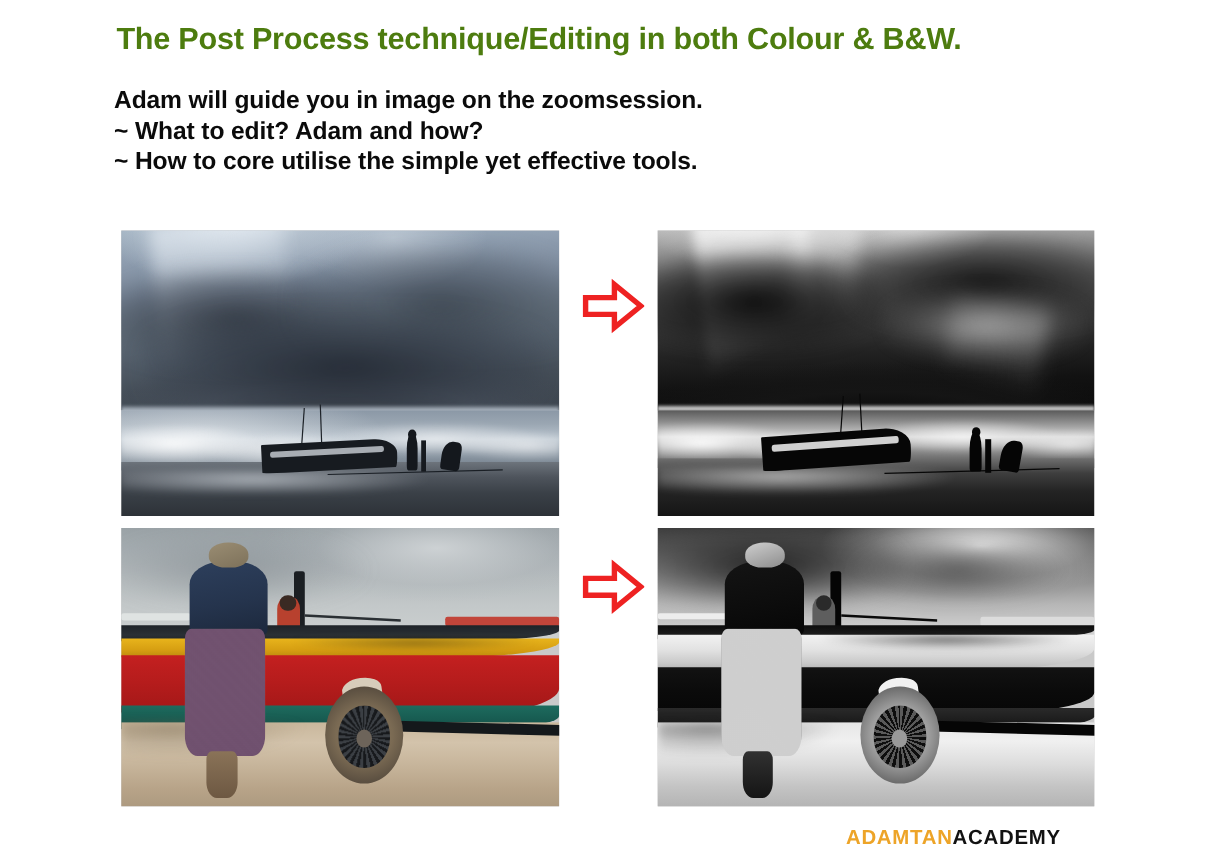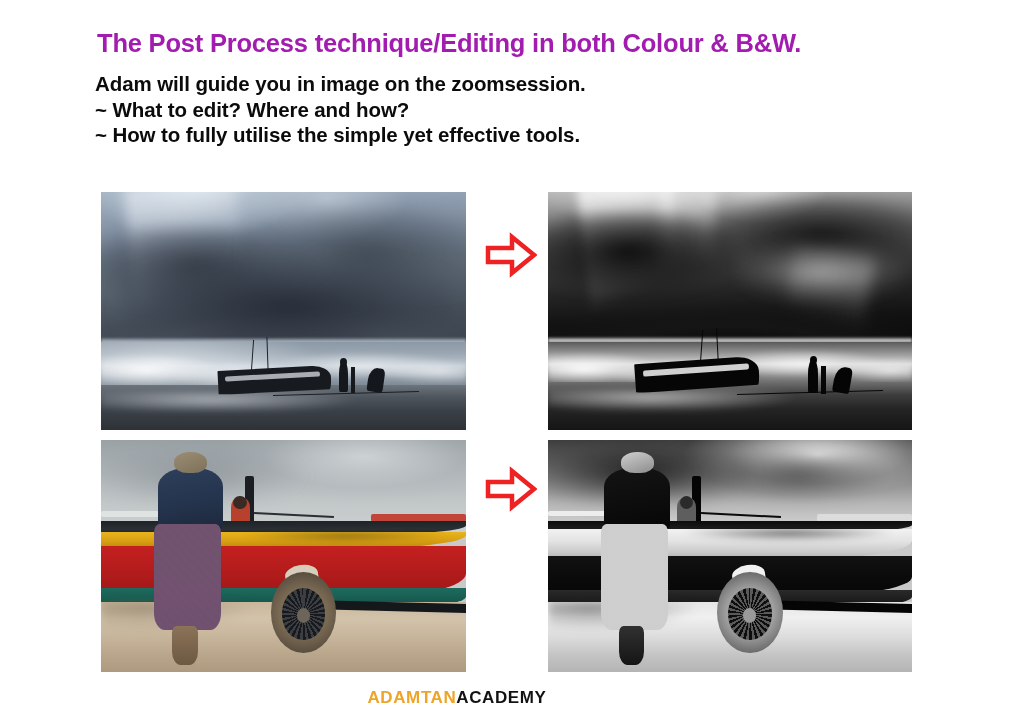--- a/index.html
+++ b/index.html
@@ -9,24 +9,23 @@
     background:#ffffff;
     font-family:"Liberation Sans","DejaVu Sans",sans-serif;
     overflow:hidden;
     position:relative;
   }
   .slide{position:relative;width:1024px;height:720px;background:#fff;}
 
   
   .title{
     position:absolute;left:97px;top:19px;
-    font-size:25.5px;font-weight:bold;color:#a21caf;
+    font-size:25.5px;font-weight:bold;color:#4d7c0f;
     letter-spacing:-0.2px;white-space:nowrap;
     line-height:1.1;
-    margin-top:10px;
   }
   .body-block{
     position:absolute;left:95px;top:71px;
     font-size:20.5px;font-weight:bold;color:#0b0b0b;
     line-height:25.5px;letter-spacing:-0.1px;
   }
   .body-line{white-space:nowrap;}
 
   
   .photo{
@@ -395,39 +394,38 @@
   .br-wshell{position:absolute;left:50.5%;top:54%;width:9%;height:8%;background:#f1f1f1;border-radius:50% 50% 18% 18%;transform:rotate(-8deg);}
 
   
   .arrow{position:absolute;width:52px;height:46px;}
   .arrow-1{left:485px;top:232px;}
   .arrow-2{left:485px;top:466px;}
 
   
   .footer-logo{
     position:absolute;left:0;top:688px;width:884px;
-    text-align:center;
+    text-align:right;
     font-size:17px;font-weight:bold;letter-spacing:0.6px;
     line-height:20px;
-    padding-left:15px;
   }
   .logo-a{color:#eda428;}
   .logo-b{color:#121212;}
 </style>
 </head>
 <body>
 
 <div class="slide">
 
   <div class="title">The Post Process technique/Editing in both Colour &amp; B&amp;W.</div>
 
   <div class="body-block">
     <div class="body-line">Adam will guide you in image on the zoomsession.</div>
-    <div class="body-line">~ What to edit? Where and how?</div>
-    <div class="body-line">~ How to fully utilise the simple yet effective tools.</div>
+    <div class="body-line">~ What to edit? Adam and how?</div>
+    <div class="body-line">~ How to core utilise the simple yet effective tools.</div>
   </div>
 
   <div class="photo ph-tl">
     <div class="layer">
       <div class="tl-sky"></div>
       <div class="tl-ray"></div>
       <div class="tl-cloudA"></div>
       <div class="tl-cloudB"></div>
       <div class="tl-cloudC"></div>
       <div class="tl-horizon"></div>

